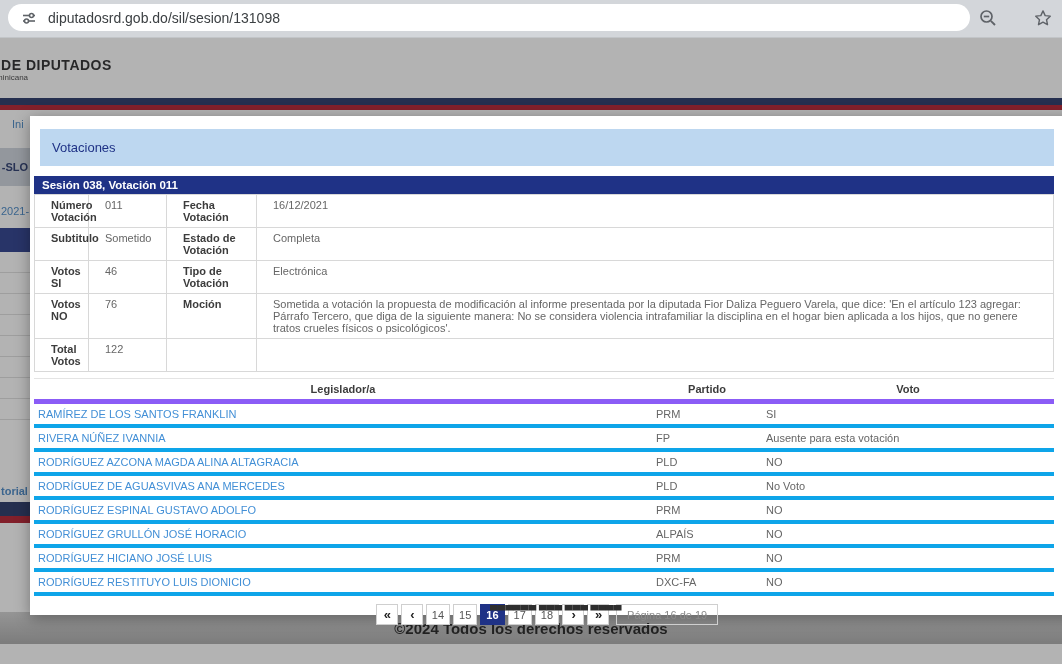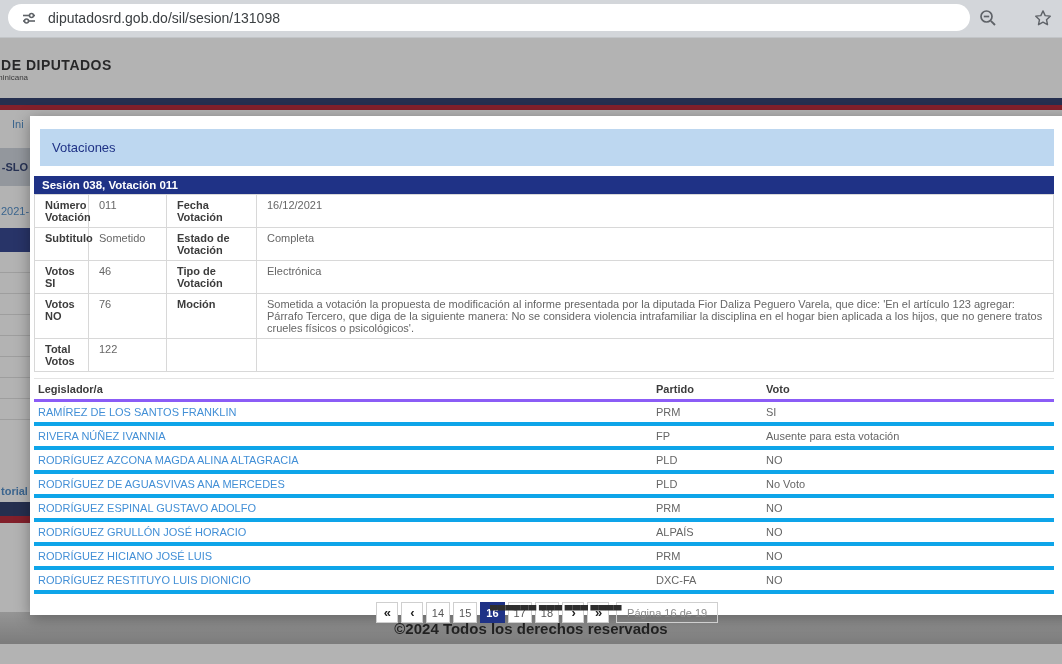--- a/index.html
+++ b/index.html
@@ -45,28 +45,28 @@
   
   .modal { position:absolute; left:30px; top:81px; width:1052px; height:499px;
     background:#ffffff; box-shadow:0 3px 14px rgba(0,0,0,.35); }
   .modal-inner { padding:13px 0 0 10px; width:1024px; }
   .band { width:1014px; height:37px; background:#bdd7f0; color:#1f3286;
     font-size:13px; display:flex; align-items:center; padding-left:12px; }
   .session-bar { margin:10px 0 0 -6px; width:1020px; height:18px; background:#1f3286;
     color:#fff; font-size:11.5px; font-weight:bold; display:flex; align-items:center; padding-left:8px; }
   table { border-collapse:collapse; }
   .details { margin-left:-6px; width:1020px; table-layout:fixed; font-size:11px; }
-  .details th,.details td { border:1px solid #d8d8d8; padding:4px 10px; vertical-align:top; text-align:left; }
+  .details th,.details td { border:1px solid #d8d8d8; padding:4px 16px; vertical-align:top; text-align:left; }
   .details th { font-weight:bold; color:#3c3c3c; }
   .details td { color:#666; }
   .c1{width:54px;} .c2{width:78px;} .c3{width:90px;}
 
   .leg { margin:6px 0 0 -6px; width:1020px; table-layout:fixed; font-size:11px; }
-  .leg th { text-align:left; font-weight:bold; color:#3c3c3c; padding:4px;
-    border-top:1px solid #e4e4e4; border-bottom:3px solid #8b5cf6; }
+  .leg th { text-align:center; font-weight:bold; color:#3c3c3c; padding:4px;
+    border-top:1px solid #e4e4e4; border-bottom:5px solid #8b5cf6; }
   .leg td { padding:4px; border-bottom:4px solid #0ea5e9; color:#666; }
   .leg a { color:#428fd6; text-decoration:none; }
   .lc1{width:618px;} .lc2{width:110px;}
   .sel-text { background:#2f6ac8; color:#fff !important; }
 
   .pager { margin-top:8px; width:1014px; display:flex; justify-content:center; gap:3px; }
   .pg-btn { min-width:22px; height:21px; background:#fff; border:1px solid #cfcfcf;
     font-size:11px; color:#555; display:flex; align-items:center; justify-content:center;
     padding:0 5px; cursor:pointer; }
   .pg-arrow { font-weight:bold; color:#222; font-size:13px; letter-spacing:-1px; }

